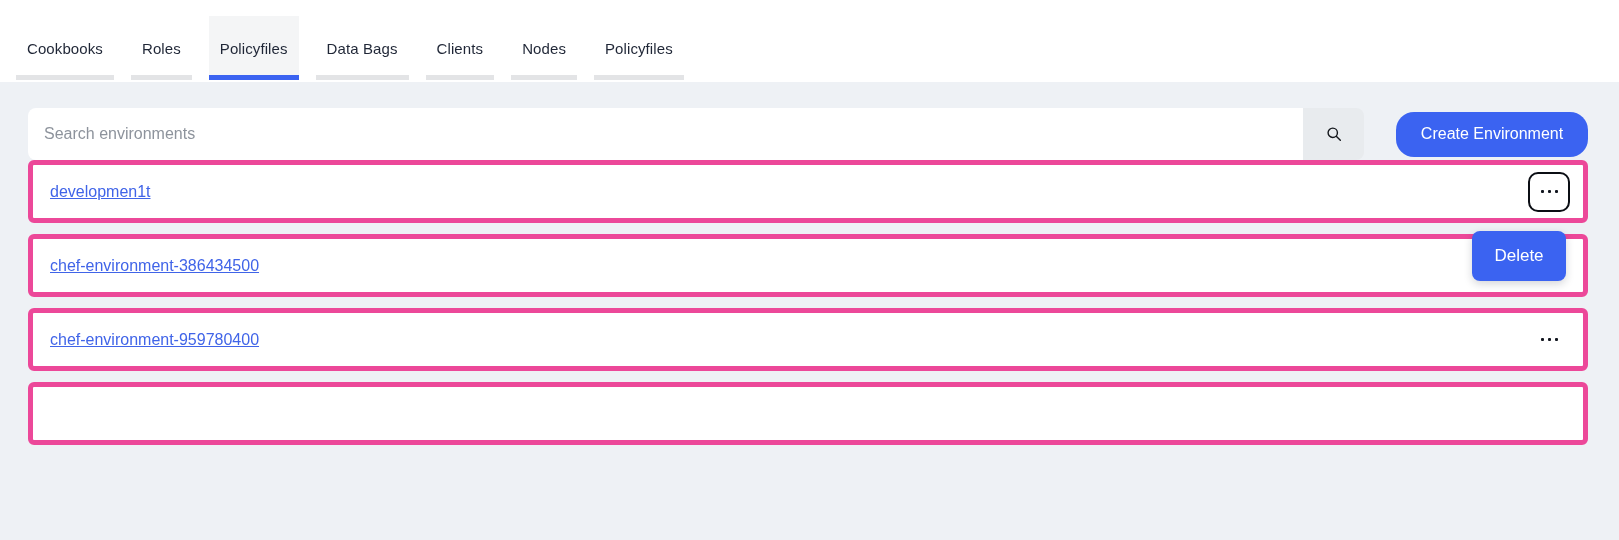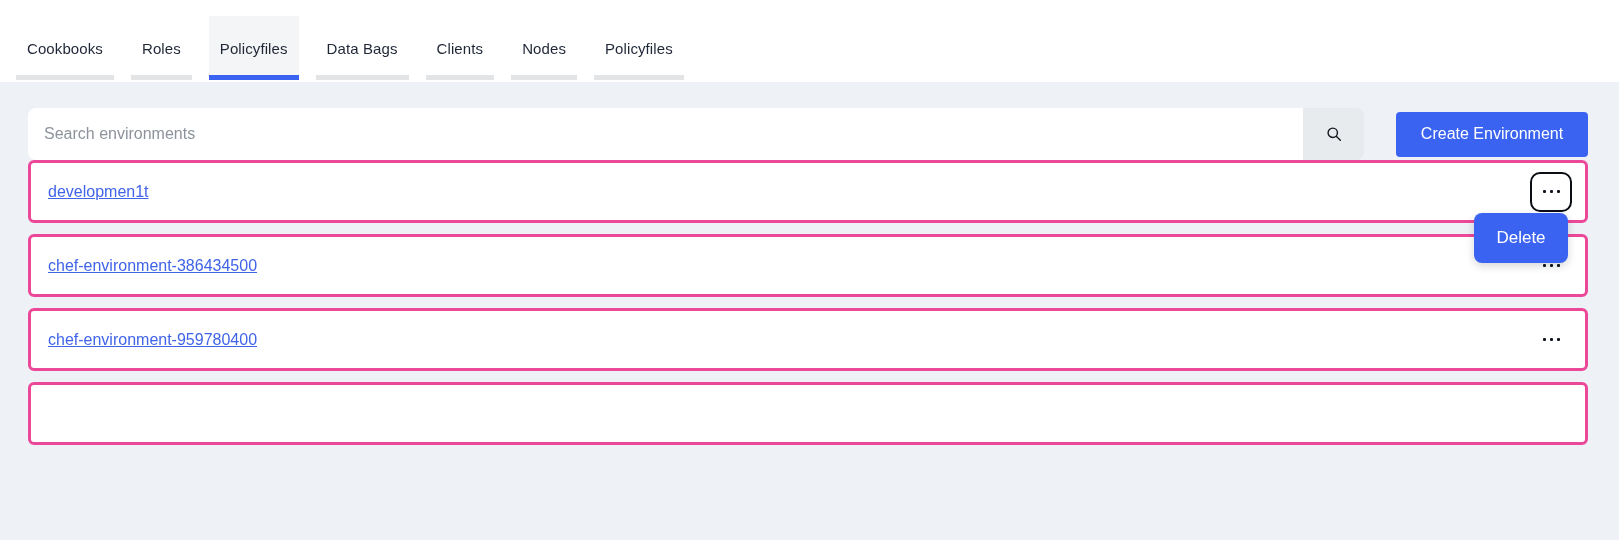--- a/index.html
+++ b/index.html
@@ -74,21 +74,21 @@
     display:flex;
     align-items:center;
     justify-content:center;
     cursor:pointer;
   }
   .create-btn{
     width:192px;
     height:45px;
     align-self:center;
     border:none;
-    border-radius:4px;
+    border-radius:18px;
     background:var(--accent);
     color:#ffffff;
     font-size:16px;
     font-family:inherit;
     cursor:pointer;
     white-space:nowrap;
   }
   
   .table-header{
     display:flex;
@@ -97,21 +97,21 @@
     font-size:15px;
     font-weight:600;
     color:#141b2c;
   }
   .col-name{width:372px;}
   .col-desc{flex:1;}
   .row-card{
     position:relative;
     height:63px;
     background:#ffffff;
-    border:3px solid #ec4899;
+    border:5px solid #ec4899;
     border-radius:6px;
     margin-bottom:11px;
     display:flex;
     align-items:center;
     padding:0 13px 0 17px;
   }
   .cell-name{width:372px;font-size:16px;}
   .cell-name a{color:var(--link);text-decoration:underline;}
   .cell-desc{flex:1;font-size:16px;color:#232a3a;}
   .row-actions{
@@ -134,21 +134,21 @@
     gap:4px;
     cursor:pointer;
   }
   .dots-btn.open{
     background:#ffffff;
     border:2px solid #0b0e14;
   }
   .dot{width:3px;height:3px;background:#12161f;border-radius:1px;}
   .menu-popup{
     position:absolute;
-    top:50px;
+    top:66px;
     right:4px;
     width:94px;
     height:50px;
     border:none;
     border-radius:8px;
     background:var(--accent);
     color:#ffffff;
     font-size:17px;
     font-family:inherit;
     display:flex;

